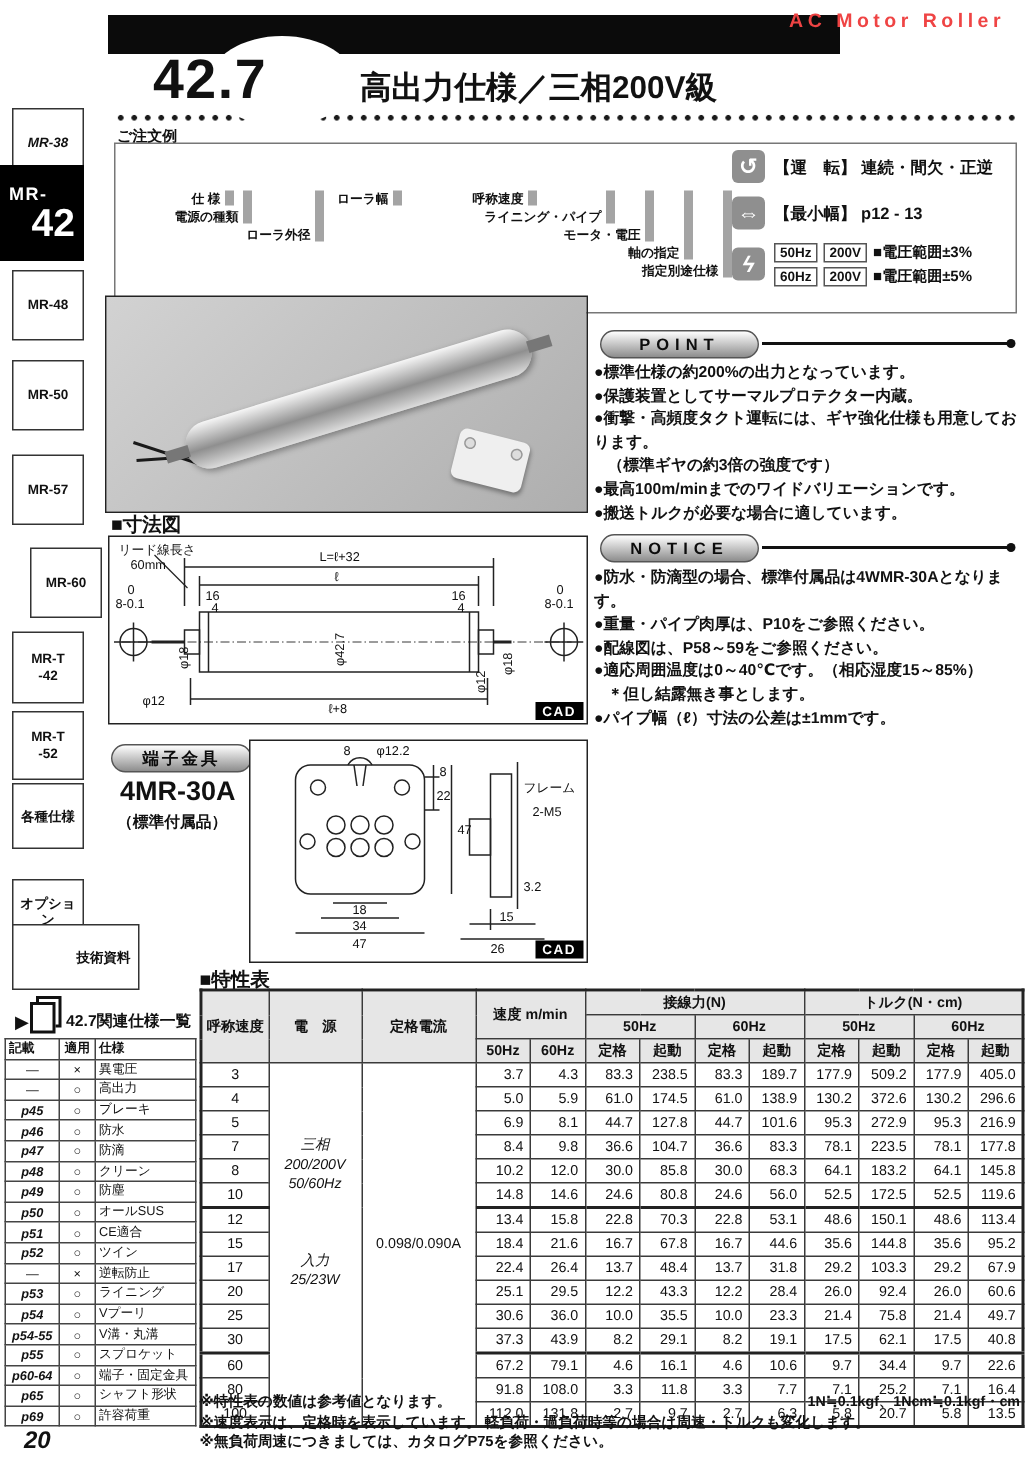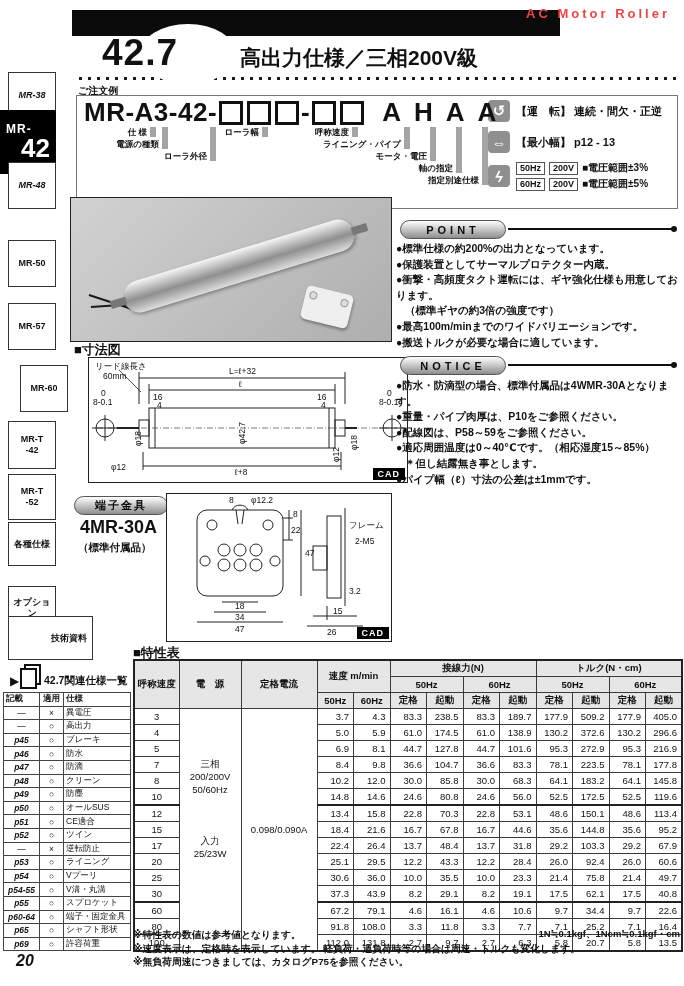--- a/index.html
+++ b/index.html
@@ -54,21 +54,21 @@
   
   .term-model{position:absolute;left:80px;top:517px;font-size:18px;font-weight:bold;}
   .term-note{position:absolute;left:78px;top:541px;font-size:10.5px;font-weight:bold;}
   
   .spec{border-collapse:collapse;table-layout:fixed;width:548px;border:2px solid #222;}
   .spec th,.spec td{border:1px solid #3a3a3a;font-size:9.5px;padding:0;height:15px;overflow:hidden;white-space:nowrap;}
   .spec th{background:#e6e6e6;font-weight:bold;text-align:center;}
   .spec td{text-align:right;padding-right:4px;background:#fff;}
   .spec td.c{text-align:center;padding-right:0;}
   .spec tr.thick td{border-top:2px solid #222;}
-  .powercell div{font-size:9.5px;font-weight:normal;text-align:center;line-height:13px;}
+  .powercell div{font-size:9.5px;font-weight:normal;text-align:center;line-height:13px;font-style:italic;}
   
   .rel{border-collapse:collapse;table-layout:fixed;width:127px;}
   .rel th,.rel td{border:1px solid #444;font-size:8.5px;height:12.6px;padding:0 2px;text-align:left;white-space:nowrap;overflow:hidden;background:#fff;margin-top:15px;}
   .rel th{font-weight:bold;background:#fff;}
   .rel td.c,.rel th.c{text-align:center;padding:0;}
   .rel td.pg{font-style:italic;font-weight:bold;}
   .fnotes{position:absolute;left:133px;top:928px;font-size:9.8px;font-weight:bold;line-height:13.5px;white-space:nowrap;}
   .fnright{position:absolute;right:4px;top:928px;font-size:9.5px;font-weight:bold;}
   .pageno{position:absolute;left:16px;top:952px;font-size:16px;font-weight:bold;font-style:italic;}
   .rel-title{position:absolute;left:44px;top:674px;font-size:10.5px;font-weight:bold;}
@@ -80,50 +80,40 @@
 <body>
 
 <div class="page">
 
   <div id="sidebar">
       <div class="tab" style="top: 72px; height: 45px; font-style: italic;">MR-38</div>
       <div class="tab sel" style="top: 110px; height: 64px;">
         <span class="t1">MR-</span>
         <span class="t2">42</span>
       </div>
-      <div class="tab" style="top: 162px; height: 45px; font-style: italic;">MR-48</div>
+      <div class="tab" style="top: 180px; height: 45px;">MR-48</div>
       <div class="tab" style="top: 240px; height: 45px;">MR-50</div>
       <div class="tab" style="top: 303px; height: 45px;">MR-57</div>
       <div class="tab" style="top: 365px; height: 45px; margin-left: 12px;">MR-60</div>
       <div class="tab" style="top: 421px; height: 46px;">MR-T<br>-42</div>
       <div class="tab" style="top: 474px; height: 44px;">MR-T<br>-52</div>
       <div class="tab" style="top: 522px; height: 42px;">各種仕様</div>
       <div class="tab" style="top: 586px; height: 42px; text-align: center;">オプション</div>
       <div class="tab" style="top: 616px; height: 42px; padding-left: 37px;">技術資料</div>
     </div>
 
   <div class="banner"></div>
   <div class="notch"></div>
   <div class="banner-text">AC Motor Roller</div>
   <div class="big-num">42.7</div>
   <div class="page-title">高出力仕様／三相200V級</div>
   <div class="dotline"></div>
 
   <div class="order-label">ご注文例</div>
   <div class="order-frame"></div>
-  <div class="code-row">
-    <span class="code-prefix">MR-A3-42-</span>
-    <span class="code-box"></span>
-    <span class="code-box"></span>
-    <span class="code-box"></span>
-    <span class="code-dash">-</span>
-    <span class="code-box"></span>
-    <span class="code-box"></span>
-    <span class="code-suffix">AHAA</span>
-  </div>
   <div id="callouts">
       <div class="co-bar" style="left: 150px; top: 127px; height: 10px;"></div>
       <div class="co-label" style="left: 51px; top: 127px;">仕 様</div>
       <div class="co-bar" style="left: 162px; top: 127px; height: 22px;"></div>
       <div class="co-label" style="left: 63px; top: 139px;">電源の種類</div>
       <div class="co-bar" style="left: 210px; top: 127px; height: 34px;"></div>
       <div class="co-label" style="left: 111px; top: 151px;">ローラ外径</div>
       <div class="co-bar" style="left: 262px; top: 127px; height: 10px;"></div>
       <div class="co-label" style="left: 163px; top: 127px;">ローラ幅</div>
       <div class="co-bar" style="left: 352px; top: 127px; height: 10px;"></div>
@@ -181,21 +171,21 @@
   <div class="bullets" id="point-bullets" style="left:396px;top:241px;">
       <div>●標準仕様の約200%の出力となっています。</div>
       <div>●保護装置としてサーマルプロテクター内蔵。</div>
       <div>●衝撃・高頻度タクト運転には、ギヤ強化仕様も用意しております。</div>
       <div class="indent">（標準ギヤの約3倍の強度です）</div>
       <div>●最高100m/minまでのワイドバリエーションです。</div>
       <div>●搬送トルクが必要な場合に適しています。</div>
     </div>
 
   <div class="sec-h" style="left:74px;top:341px;">■寸法図</div>
-  <div class="frame" style="left:72px;top:357px;width:318px;height:124px;margin-left:16px;">
+  <div class="frame" style="left:72px;top:357px;width:318px;height:124px;">
     <svg id="dimsvg" width="316" height="121" viewBox="0 0 316 121">
       <g stroke="#222" fill="none" stroke-width="1">
         <circle cx="16" cy="70" r="9"></circle>
         <line x1="16" y1="57" x2="16" y2="83"></line>
           <line x1="3" y1="70" x2="29" y2="70"></line>
         <circle cx="303" cy="70" r="9"></circle>
         <line x1="303" y1="57" x2="303" y2="83"></line>
           <line x1="290" y1="70" x2="316" y2="70"></line>
         <line x1="28" y1="70" x2="50" y2="70" stroke-width="2"></line>
         <rect x="50" y="62" width="10" height="16"></rect>

